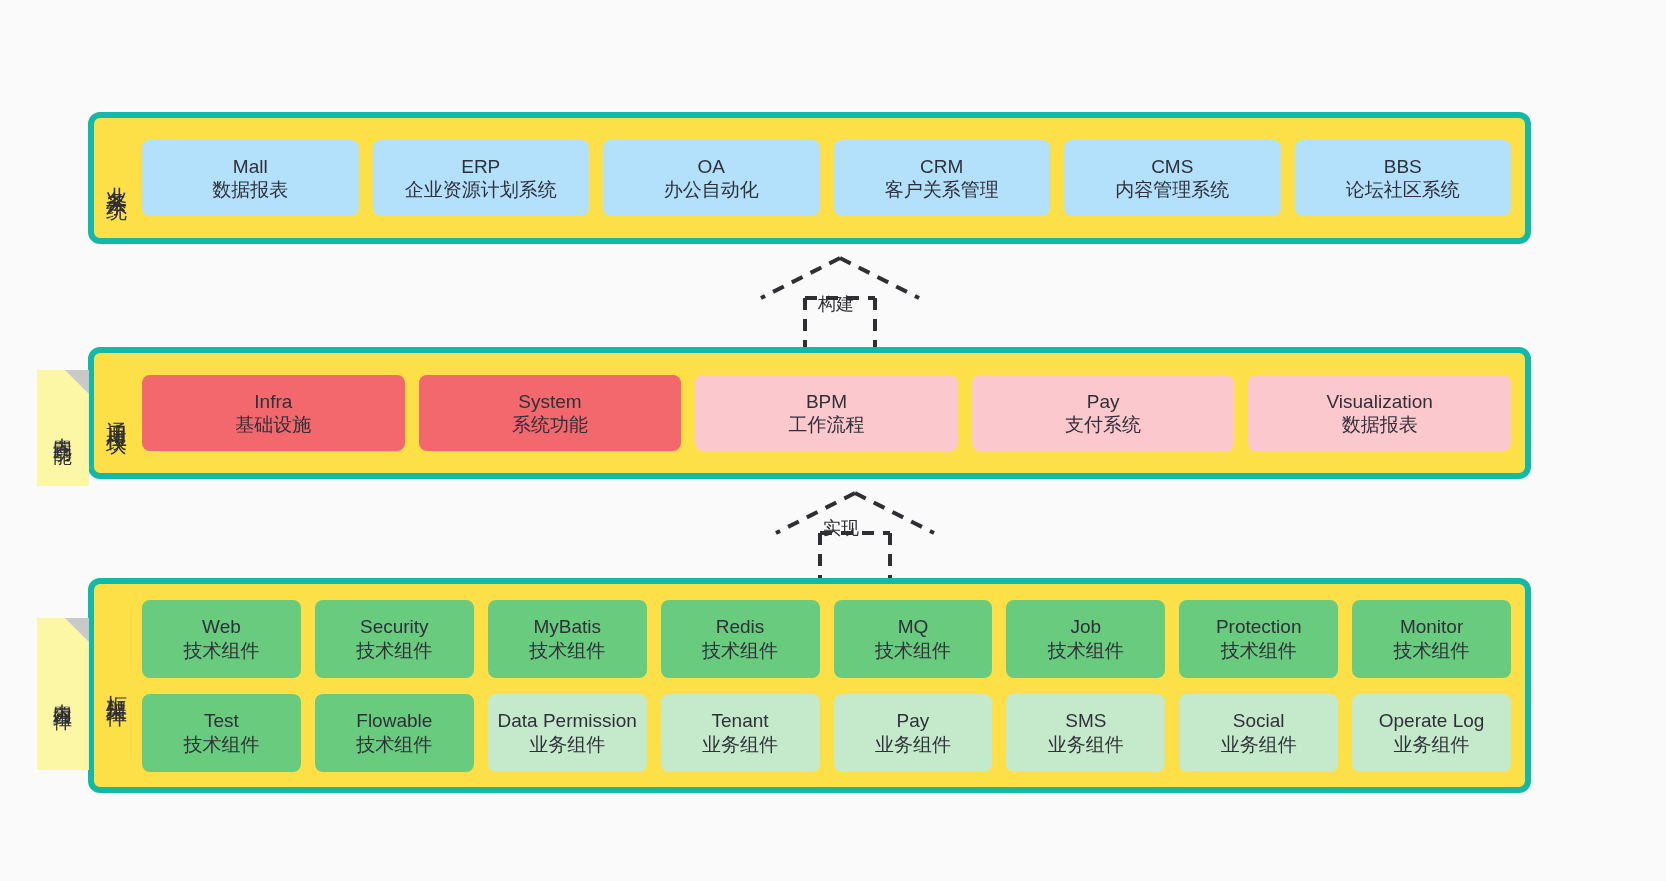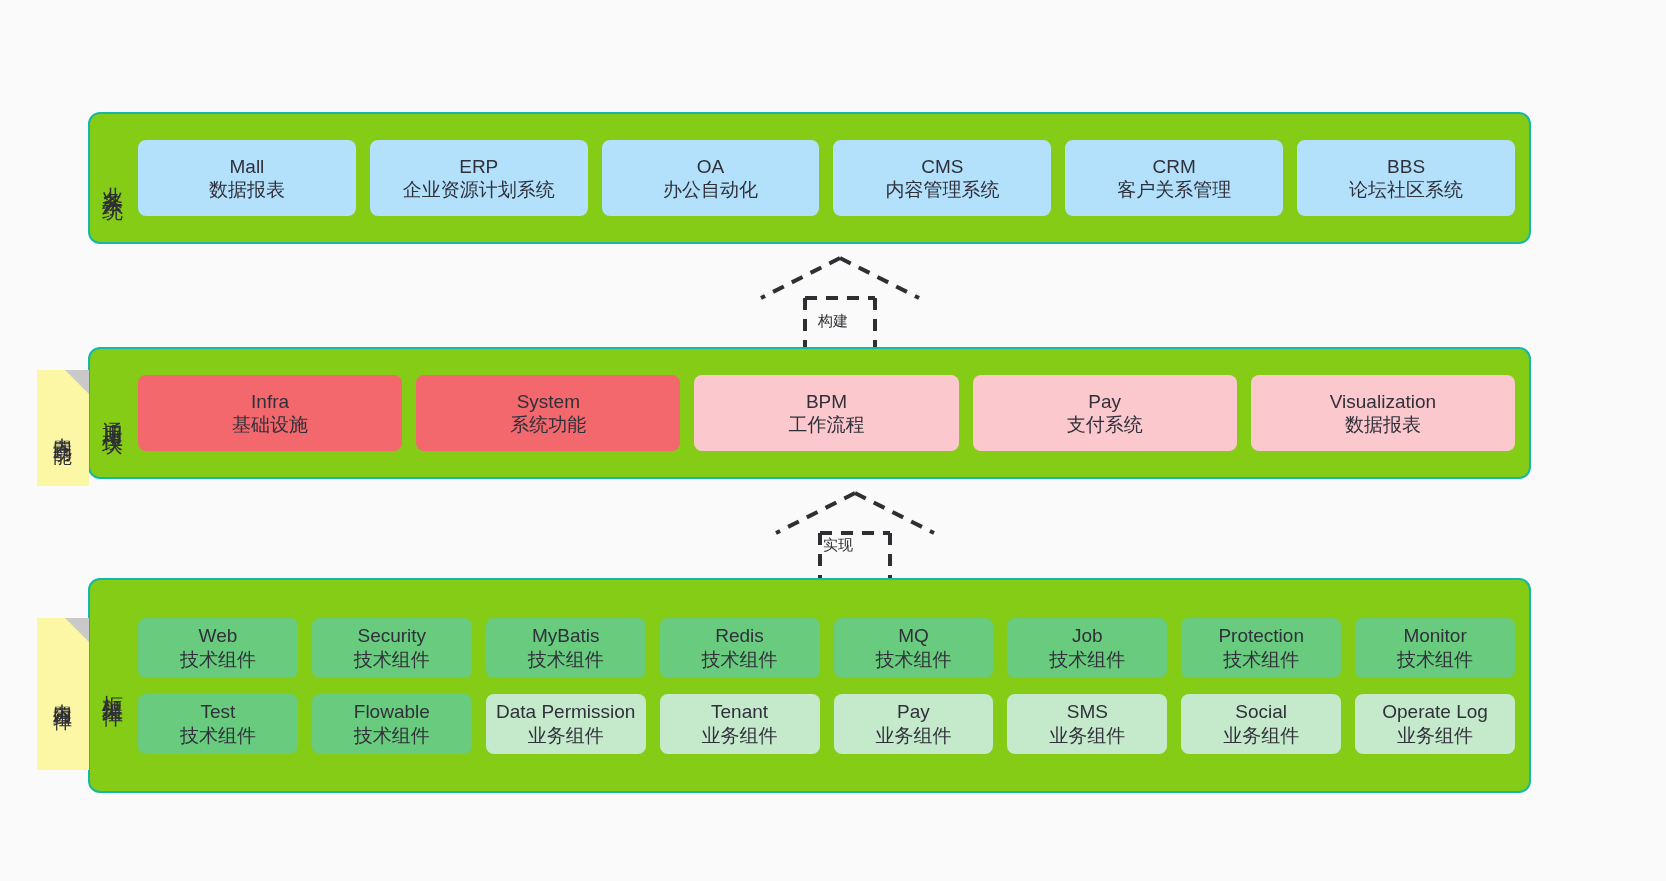--- a/index.html
+++ b/index.html
@@ -20,22 +20,22 @@
     left: 0; top: 0;
     width: 1666px;
     height: 881px;
     background: #fafafa;
   }
 
   
   .section {
     position: absolute;
     box-sizing: border-box;
-    background: #84cc16;
-    border: 2px solid #14b8a6;
+    background: #fde047;
+    border: 6px solid #14b8a6;
     border-radius: 12px;
     display: flex;
     flex-direction: row;
     align-items: stretch;
   }
 
   
   .section-label {
     flex: 0 0 auto;
     width: 46px;
@@ -91,21 +91,21 @@
   .c-lightgreen { background: #c4e9cb; }
 
   
   #sec-business { left: 88px;  top: 112px; width: 1443px; height: 132px; }
   #sec-business .card { height: 76px; }
 
   #sec-common   { left: 88px;  top: 347px; width: 1443px; height: 132px; }
   #sec-common .card { height: 76px; }
 
   #sec-framework { left: 88px; top: 578px; width: 1443px; height: 215px; }
-  #sec-framework .card { height: 60px; }
+  #sec-framework .card { height: 78px; }
 
   
   .sticky {
     position: absolute;
     background: #fbf7a5;
     box-sizing: border-box;
     display: flex;
     align-items: center;
     justify-content: center;
     writing-mode: vertical-rl;
@@ -131,26 +131,25 @@
   .connector {
     position: absolute;
     width: 170px;
     height: 104px;
   }
   #connector-build   { left: 755px; top: 252px; }
   #connector-impl    { left: 770px; top: 487px; }
 
   .connector-label {
     position: absolute;
-    font-size: 15px;
+    font-size: 18px;
     color: #2e2e33;
     background: transparent;
     white-space: nowrap;
     user-select: none;
-    margin-top: 20px;
   }
   #label-build { left: 818px; top: 292px; }
   #label-impl  { left: 823px; top: 516px; }
 </style>
 </head>
 <body>
 
 <div id="stage">
 
   <div class="section" id="sec-business">
@@ -163,26 +162,26 @@
         </div>
         <div class="card c-blue">
           <span class="l1">ERP</span>
           <span class="l2">企业资源计划系统</span>
         </div>
         <div class="card c-blue">
           <span class="l1">OA</span>
           <span class="l2">办公自动化</span>
         </div>
         <div class="card c-blue">
+          <span class="l1">CRM</span>
+          <span class="l2">客户关系管理</span>
+        </div>
+        <div class="card c-blue">
           <span class="l1">CMS</span>
           <span class="l2">内容管理系统</span>
-        </div>
-        <div class="card c-blue">
-          <span class="l1">CRM</span>
-          <span class="l2">客户关系管理</span>
         </div>
         <div class="card c-blue">
           <span class="l1">BBS</span>
           <span class="l2">论坛社区系统</span>
         </div>
       </div>
     </div>
   </div>
 
   <svg class="connector" id="connector-build" viewBox="0 0 170 104">

